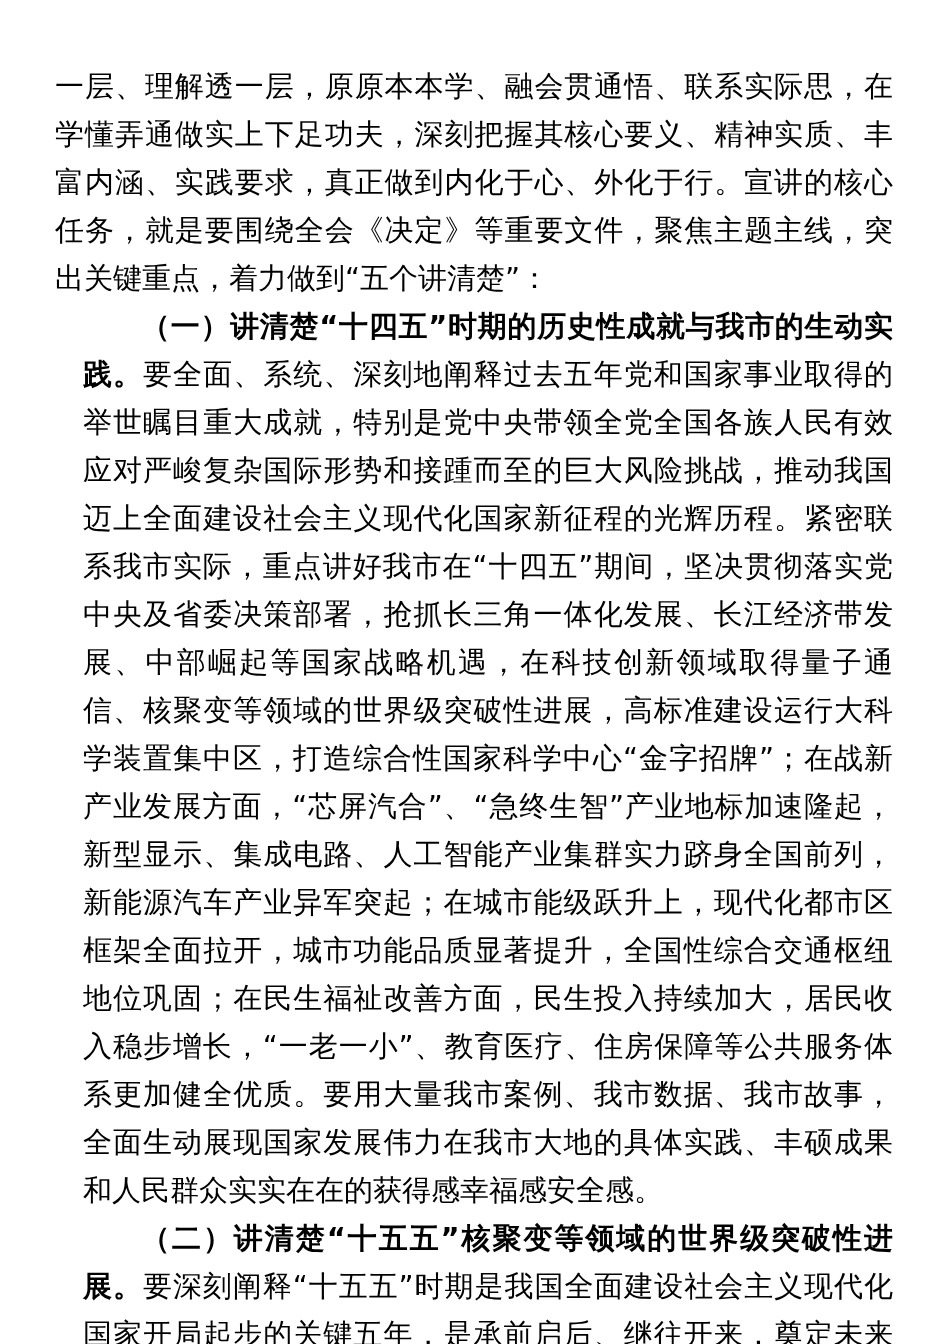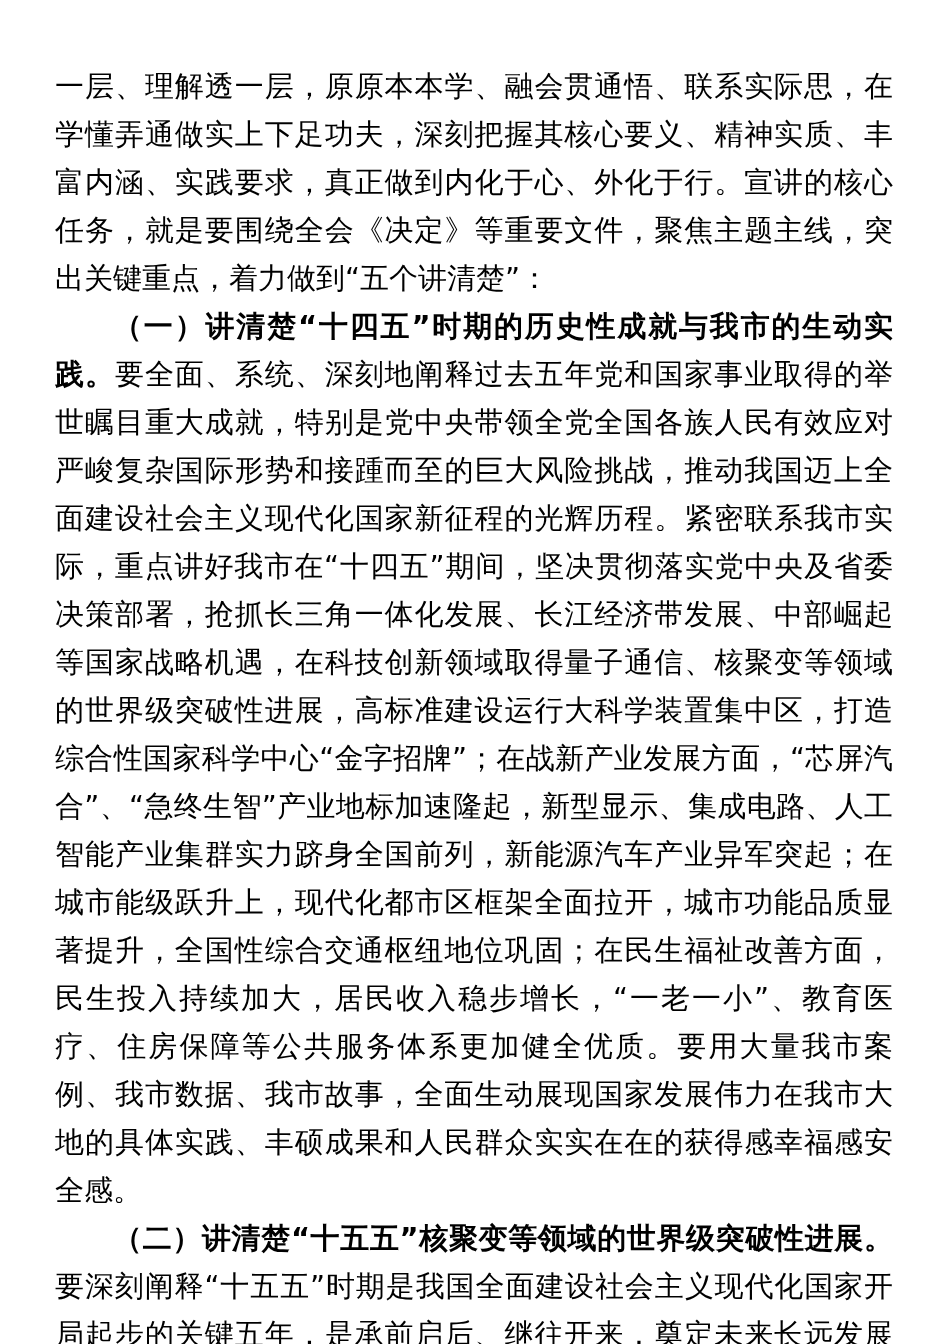--- a/index.html
+++ b/index.html
@@ -32,20 +32,21 @@
     line-height: 48px;
     text-align: justify;
     text-justify: inter-character;
     text-align-last: left;
     letter-spacing: 0px;
     word-break: break-all;
     font-weight: 400;
   }
   p.para.indented {
     text-indent: 58px;
+    margin-left: 28px;
   }
   .lead-bold {
     font-weight: 700;
   }
 </style>
 </head>
 <body>
 
 <div class="page">
   <div class="doc-body">

